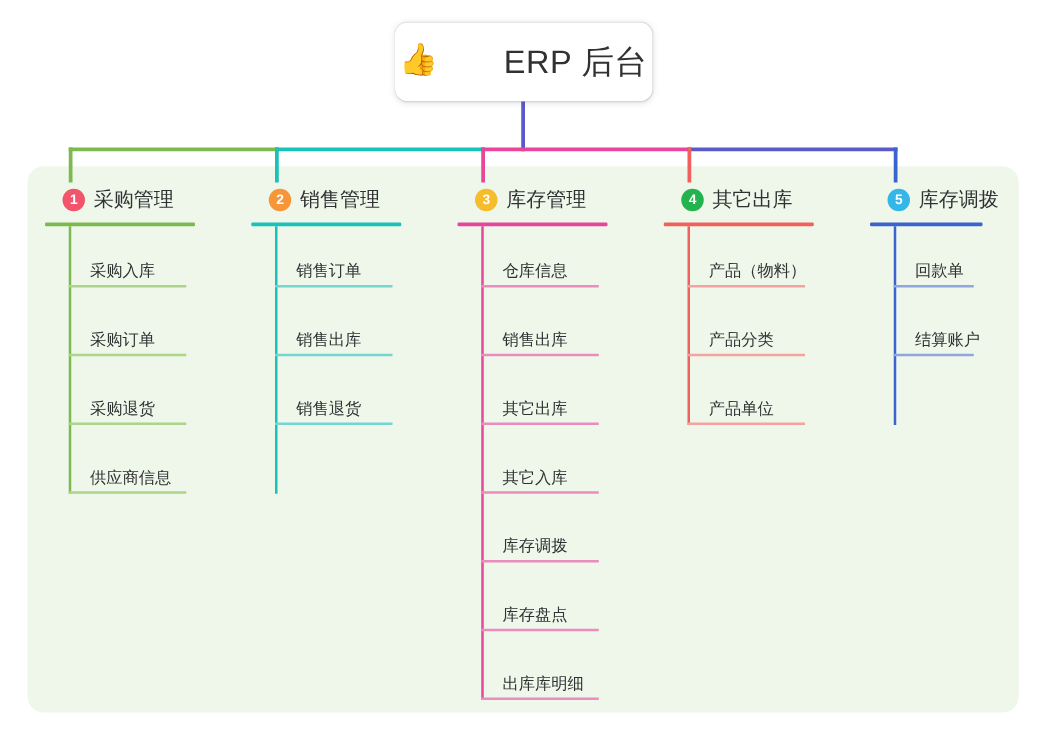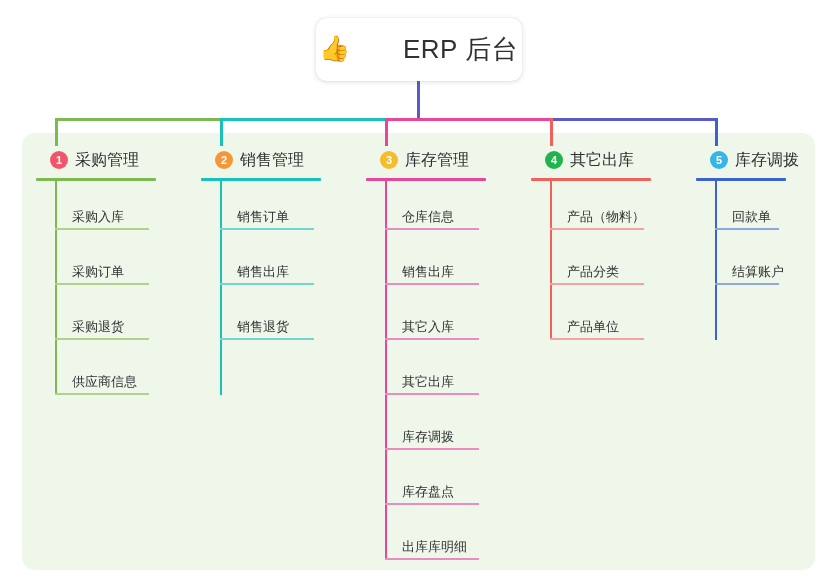--- a/index.html
+++ b/index.html
@@ -217,25 +217,25 @@
           <div class="spine" style="background: rgb(232, 70, 155); height: 379px;"></div>
           <div class="leaf">
             <div class="leaf-label">仓库信息</div>
             <div class="leaf-rule" style="background: rgb(235, 140, 190); width: 94px;"></div>
           </div>
           <div class="leaf">
             <div class="leaf-label">销售出库</div>
             <div class="leaf-rule" style="background: rgb(235, 140, 190); width: 94px;"></div>
           </div>
           <div class="leaf">
+            <div class="leaf-label">其它出库</div>
+            <div class="leaf-rule" style="background: rgb(235, 140, 190); width: 94px;"></div>
+          </div>
+          <div class="leaf">
             <div class="leaf-label">其它入库</div>
-            <div class="leaf-rule" style="background: rgb(235, 140, 190); width: 94px;"></div>
-          </div>
-          <div class="leaf">
-            <div class="leaf-label">其它出库</div>
             <div class="leaf-rule" style="background: rgb(235, 140, 190); width: 94px;"></div>
           </div>
           <div class="leaf">
             <div class="leaf-label">库存调拨</div>
             <div class="leaf-rule" style="background: rgb(235, 140, 190); width: 94px;"></div>
           </div>
           <div class="leaf">
             <div class="leaf-label">库存盘点</div>
             <div class="leaf-rule" style="background: rgb(235, 140, 190); width: 94px;"></div>
           </div>

